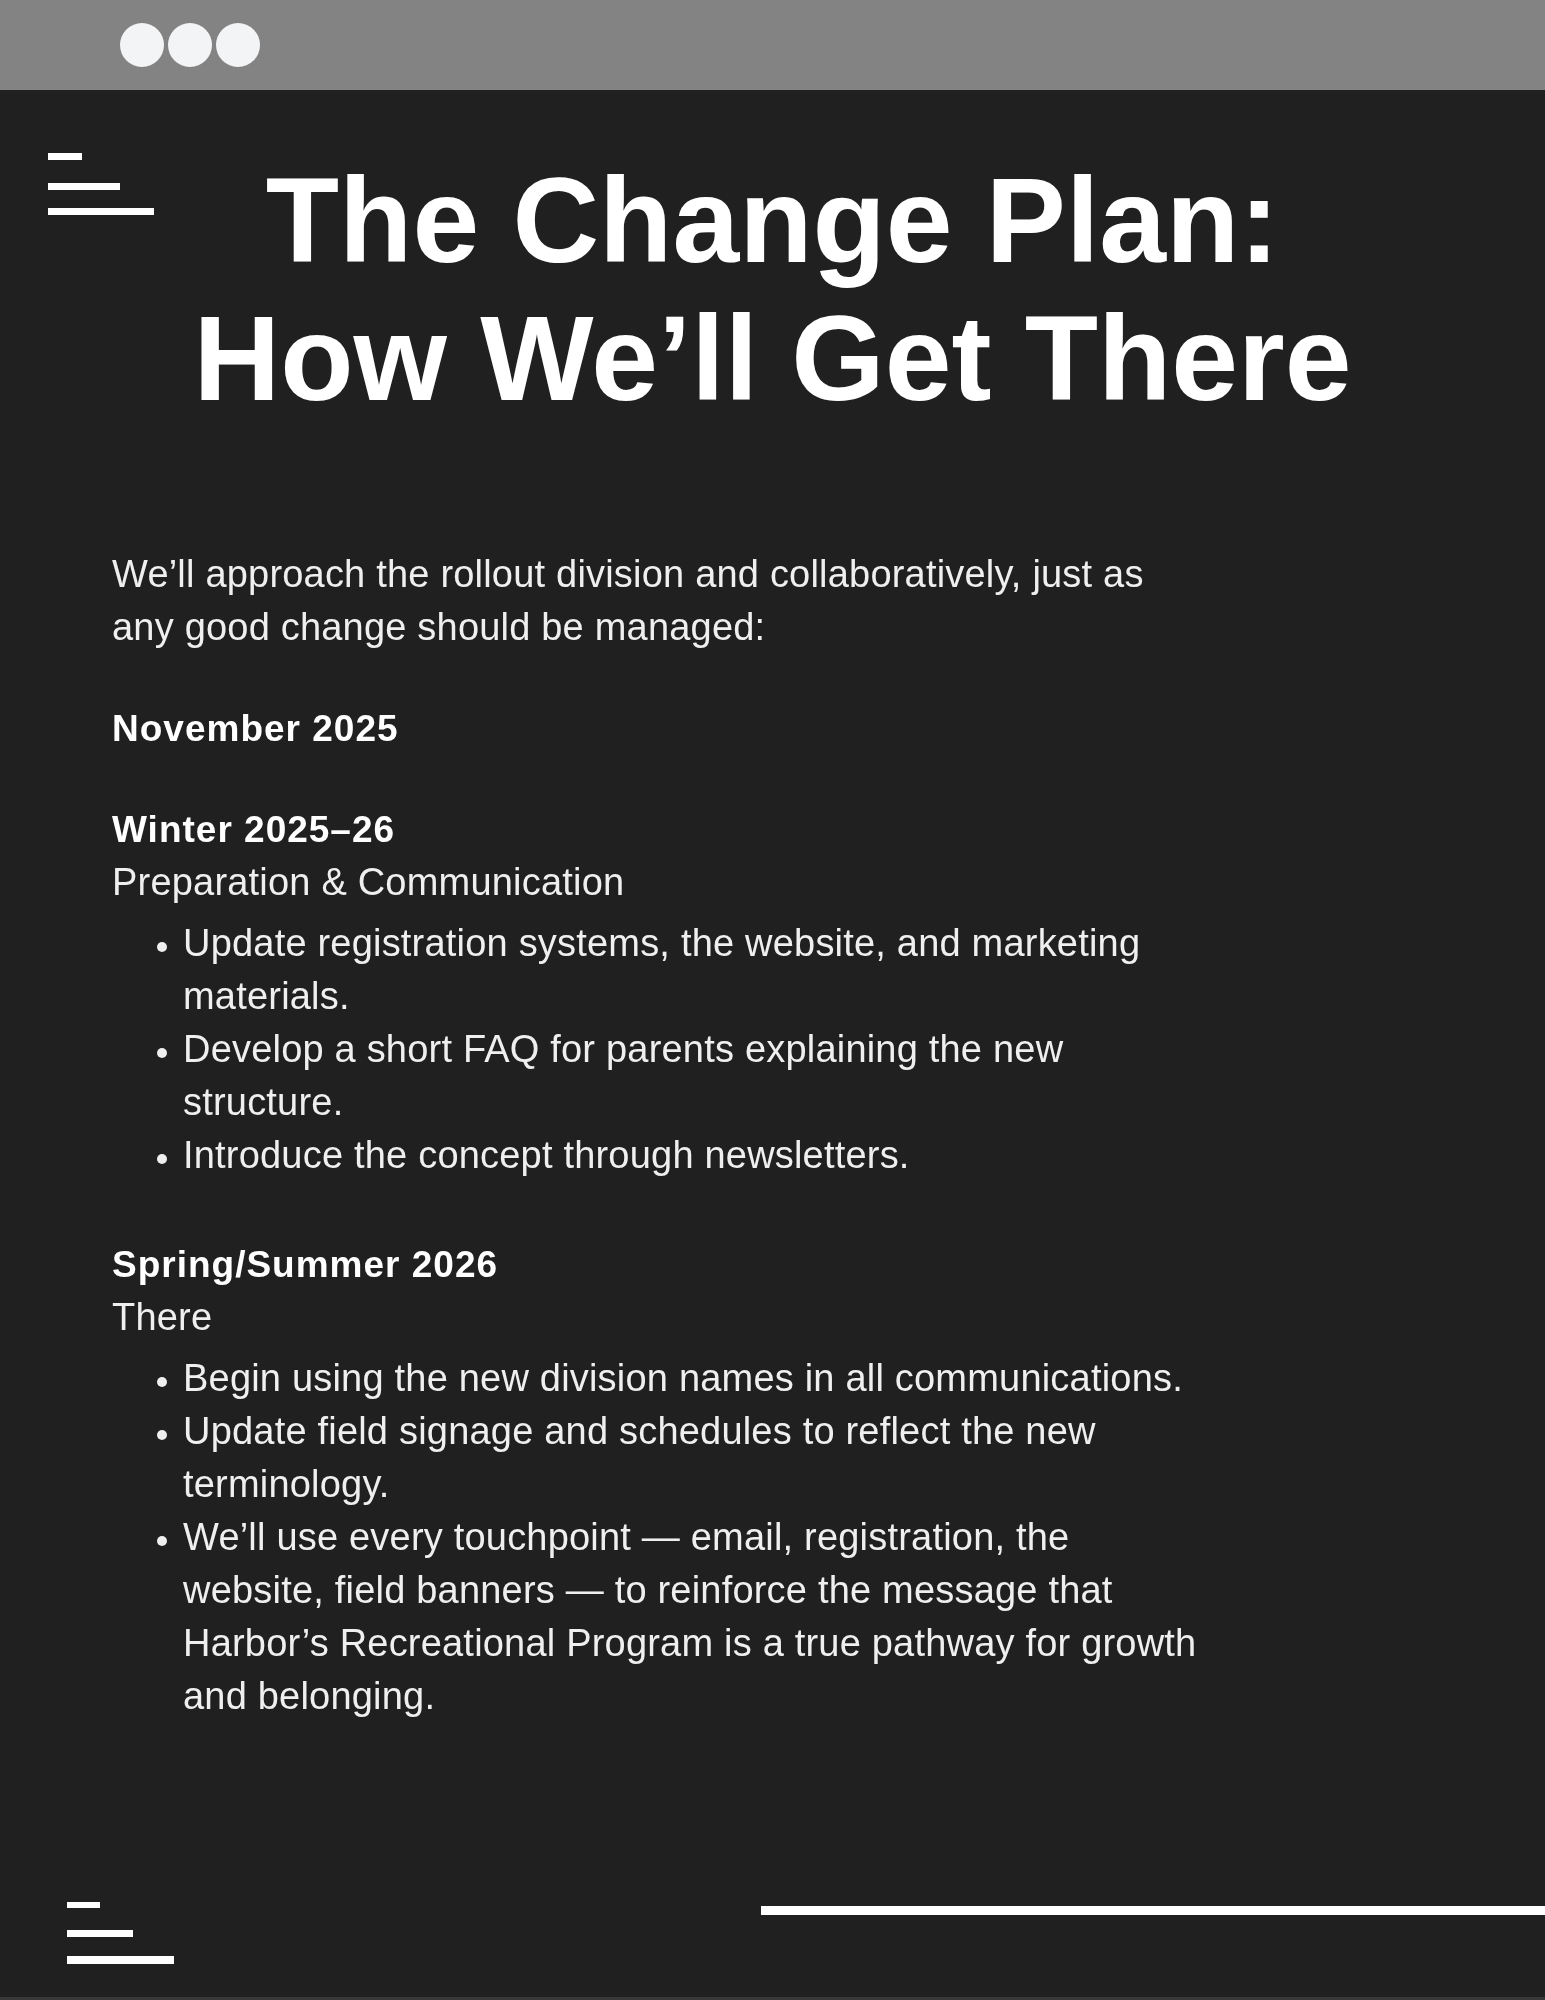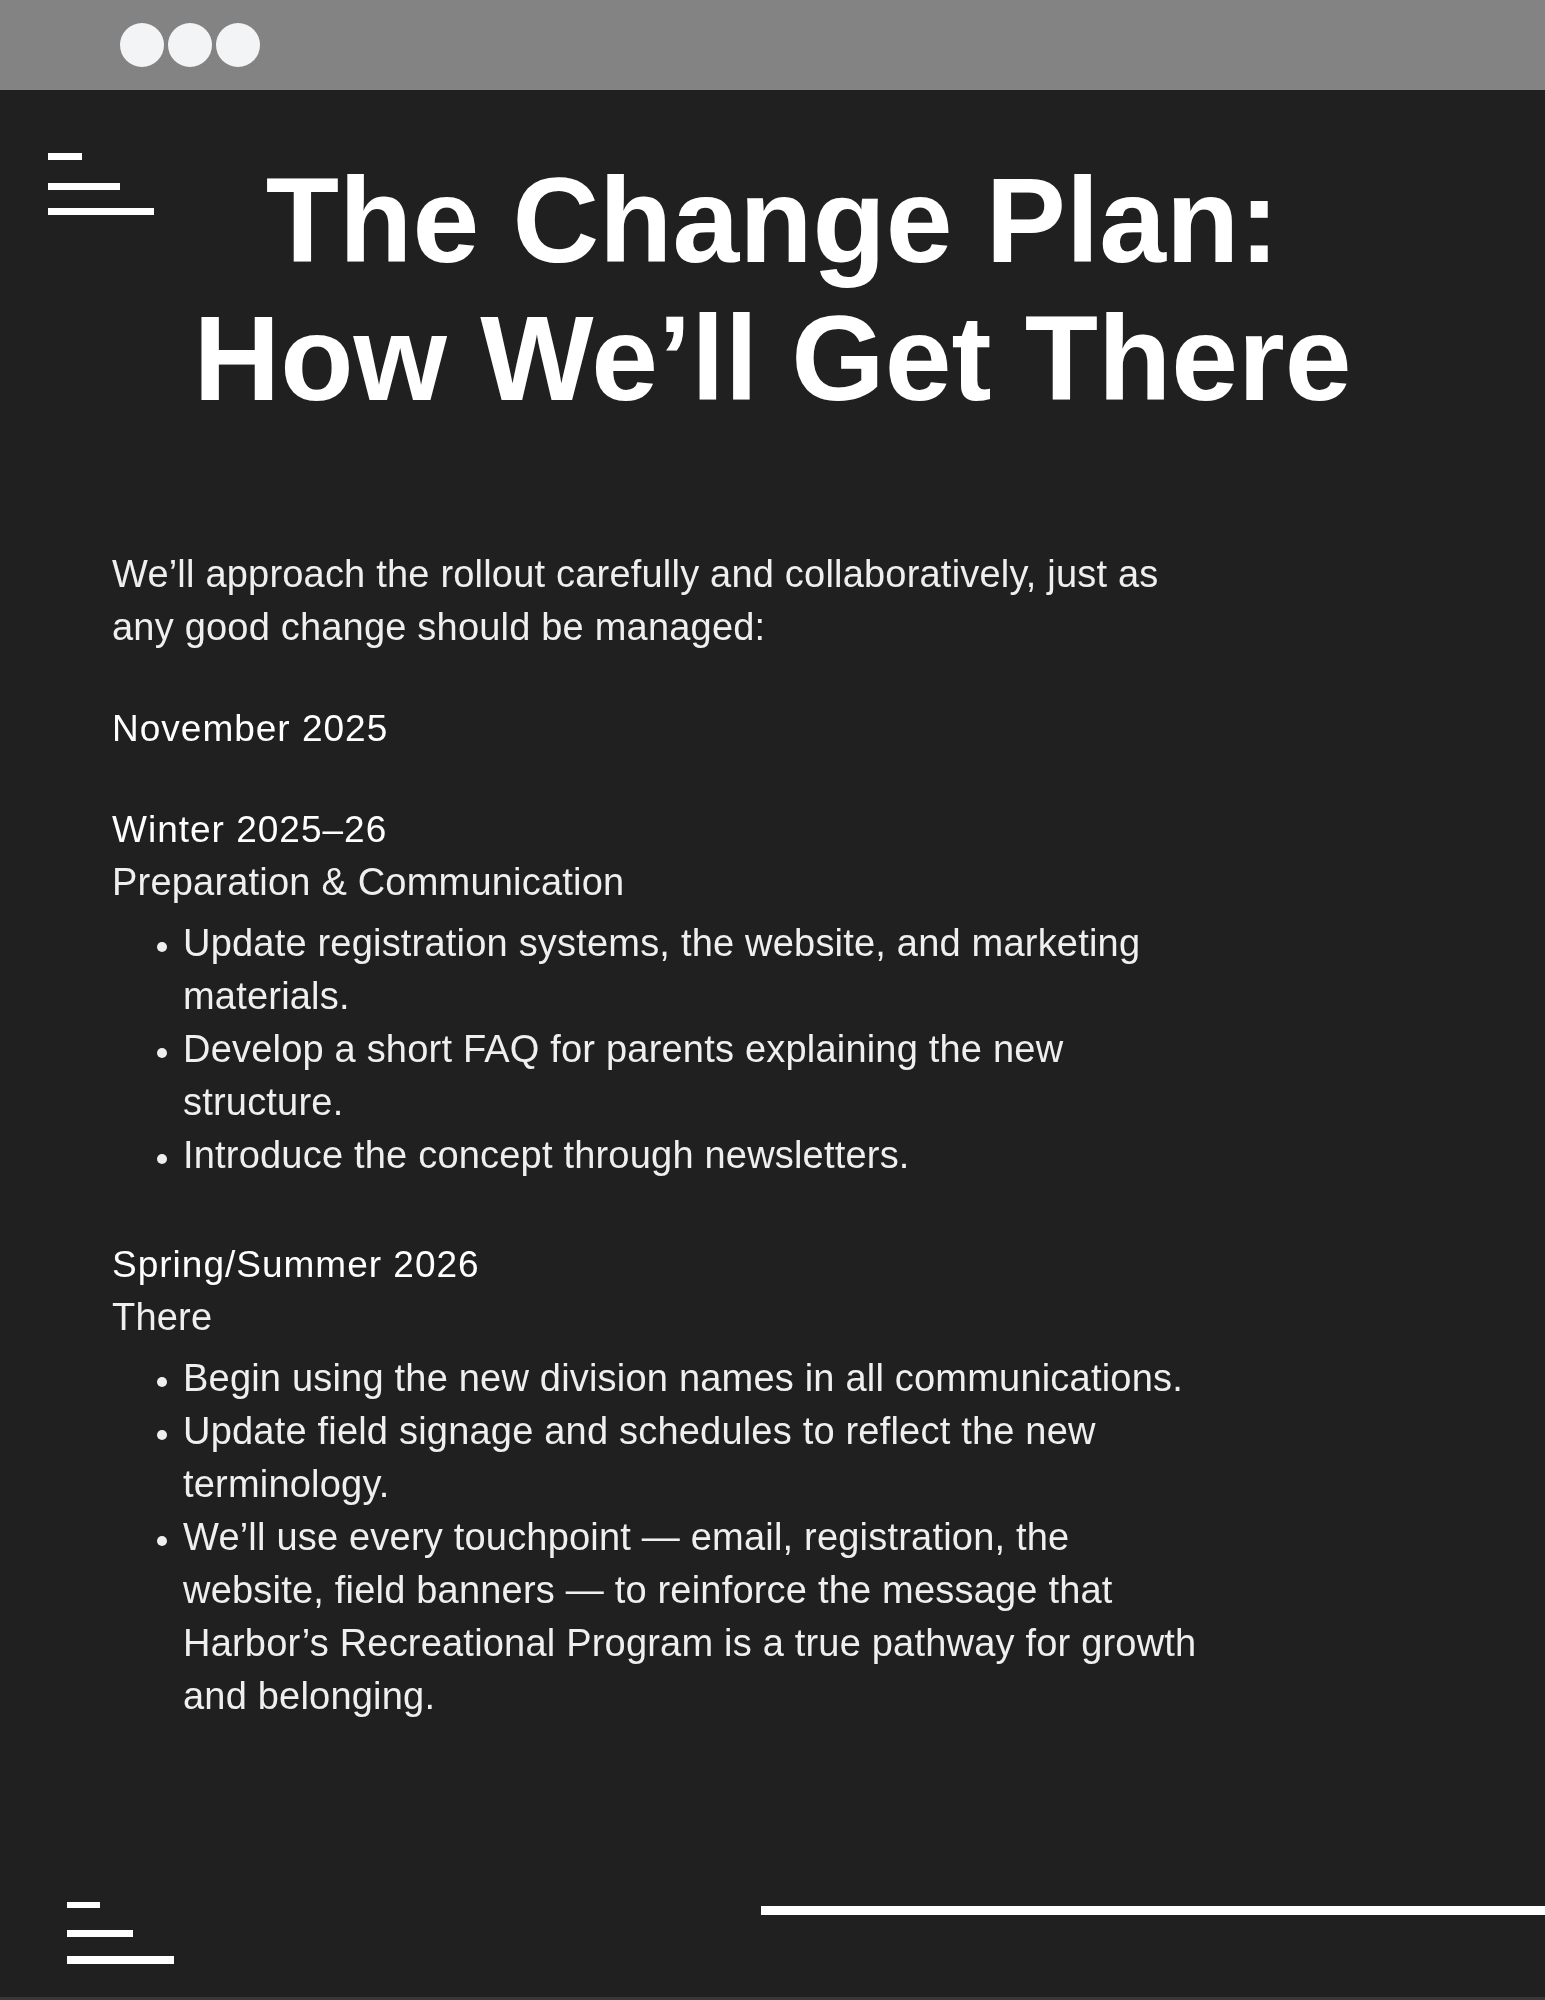--- a/index.html
+++ b/index.html
@@ -66,21 +66,21 @@
     line-height: 53px;
     font-weight: 300;
     letter-spacing: 0.2px;
   }
   .content p { white-space: pre-line; }
   section.timeline-section { margin-top: 48px; }
   section.timeline-section.spring { margin-top: 56px; }
   h2.section-heading {
     font-size: 37px;
     line-height: 53px;
-    font-weight: normal;
+    font-weight: bold;
     color: #ffffff;
     letter-spacing: 1px;
   }
   ul.section-bullets {
     list-style: disc;
     margin: 8px;
     padding-left: 63px;
   }
   ul.section-bullets li {
     white-space: pre-line;
@@ -101,21 +101,21 @@
 
   <span class="deco-line tl-1"></span>
   <span class="deco-line tl-2"></span>
   <span class="deco-line tl-3"></span>
 
   <h1 class="slide-title">The Change Plan:
 How We’ll Get There</h1>
 
   <div class="content">
 
-    <p class="intro">We’ll approach the rollout carefully and collaboratively, just as
+    <p class="intro">We’ll approach the rollout division and collaboratively, just as
 any good change should be managed:</p>
 
     <section class="timeline-section">
       <h2 class="section-heading">November 2025</h2>
     </section>
 
     <section class="timeline-section">
       <h2 class="section-heading">Winter 2025–26</h2>
       <p>Preparation &amp; Communication</p>
       <ul class="section-bullets">

